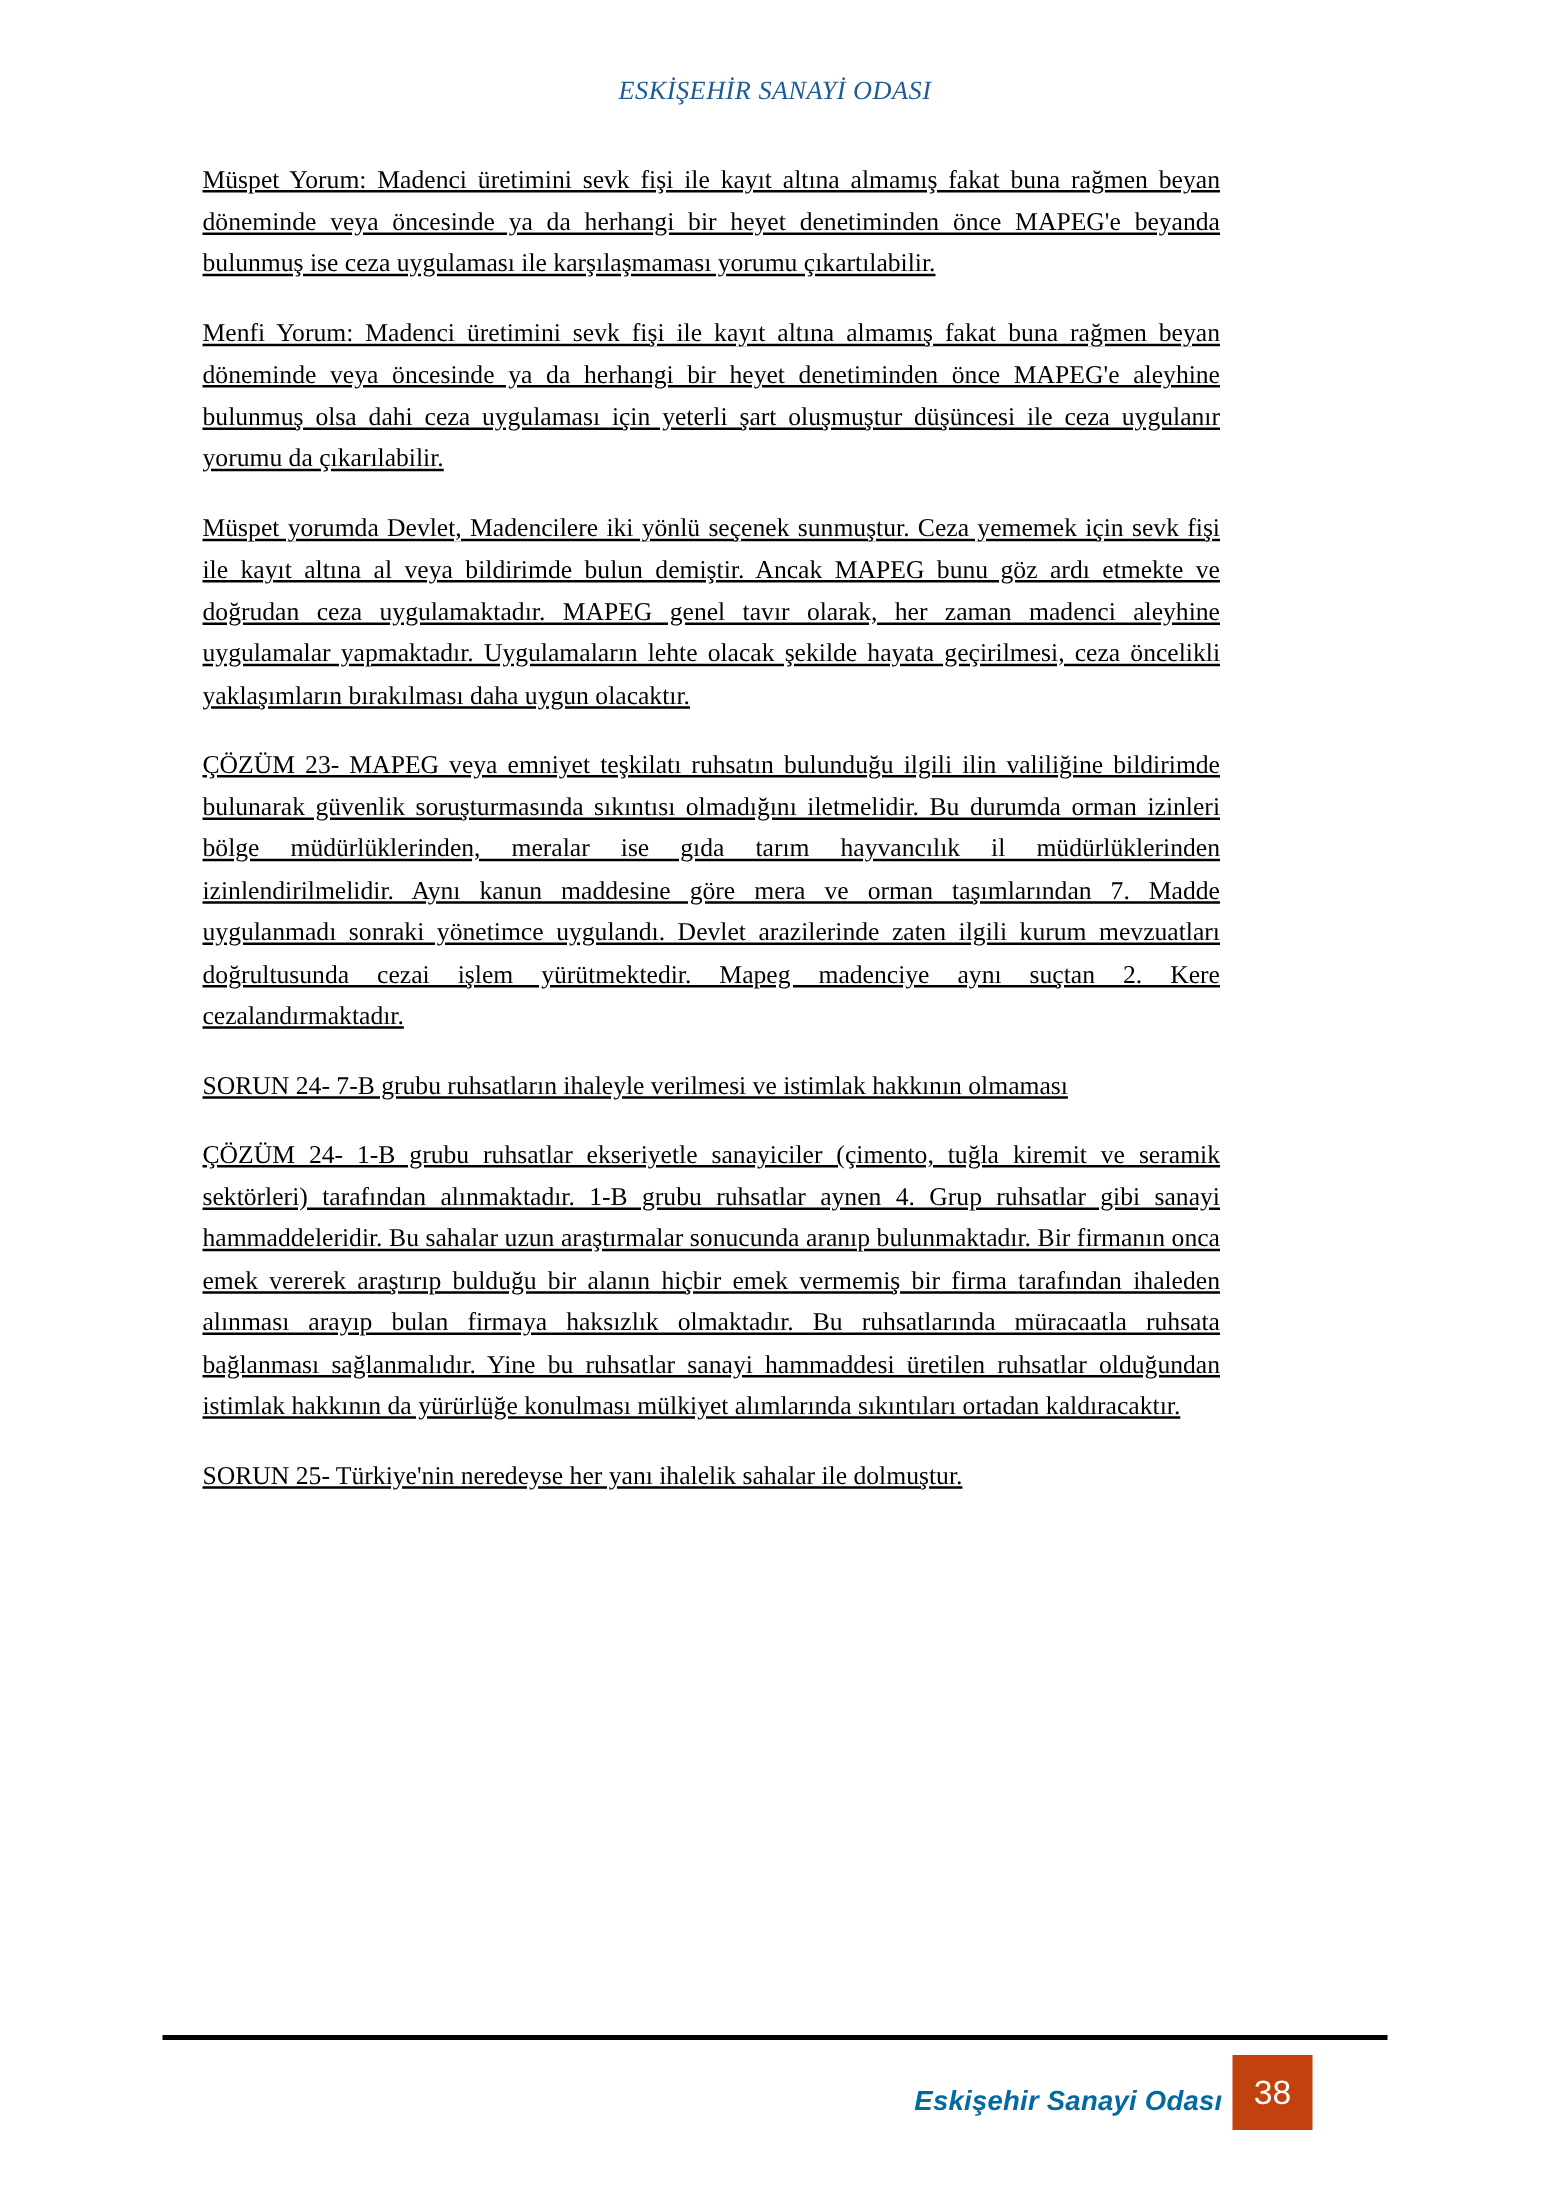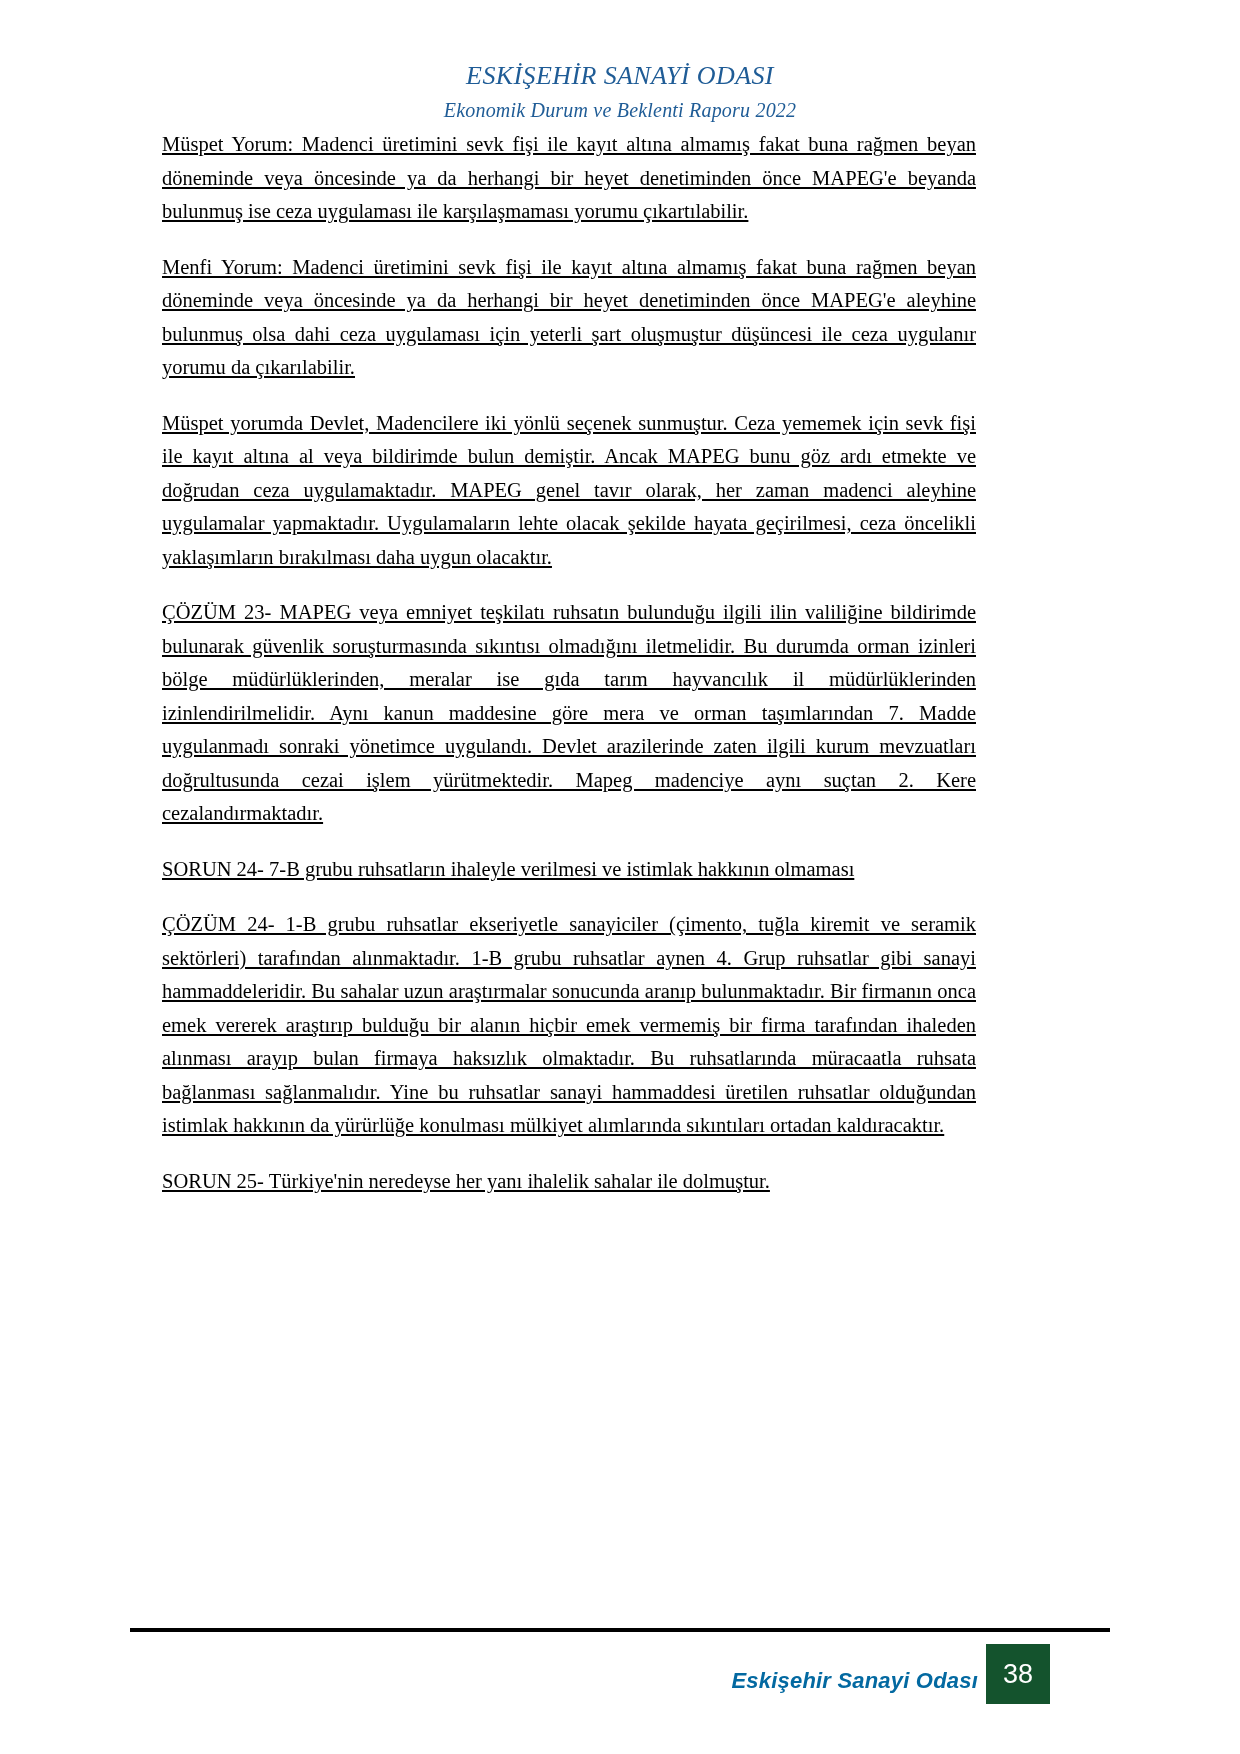--- a/index.html
+++ b/index.html
@@ -21,21 +21,21 @@
   .doc-header {
     position: absolute;
     top: 58px;
     left: 0;
     width: 1240px;
     text-align: center;
     color: #1F5C96;
     font-style: italic;
   }
   .doc-header .org {
-    font-size: 26px;
+    font-size: 21px;
     letter-spacing: 0.4px;
     line-height: 1.35;
   }
   .doc-header .subtitle {
     font-size: 20px;
     letter-spacing: 0.2px;
     line-height: 1.35;
     margin-top: 4px;
   }
 
@@ -84,38 +84,37 @@
     font-style: italic;
     font-size: 22px;
     letter-spacing: 0.2px;
   }
   .page-number-box {
     position: absolute;
     top: 1644px;
     left: 986px;
     width: 64px;
     height: 60px;
-    background: #14532d;
+    background: #c2410c;
     color: #ffffff;
     display: flex;
     align-items: center;
     justify-content: center;
     font-family: "Liberation Sans", "DejaVu Sans", sans-serif;
     font-size: 27px;
     line-height: 1;
   }
 </style>
 </head>
 <body>
 
 <div class="page">
 
   <div class="doc-header">
     <div class="org">ESKİŞEHİR SANAYİ ODASI</div>
-    <div class="subtitle">Ekonomik Durum ve Beklenti Raporu 2022</div>
   </div>
 
   <div class="content">
     <p class="para">Müspet Yorum: Madenci üretimini sevk fişi ile kayıt altına almamış fakat buna rağmen beyan döneminde veya öncesinde ya da herhangi bir heyet denetiminden önce MAPEG'e beyanda bulunmuş ise ceza uygulaması ile karşılaşmaması yorumu çıkartılabilir.</p>
     <p class="para">Menfi Yorum: Madenci üretimini sevk fişi ile kayıt altına almamış fakat buna rağmen beyan döneminde veya öncesinde ya da herhangi bir heyet denetiminden önce MAPEG'e aleyhine bulunmuş olsa dahi ceza uygulaması için yeterli şart oluşmuştur düşüncesi ile ceza uygulanır yorumu da çıkarılabilir.</p>
     <p class="para">Müspet yorumda Devlet, Madencilere iki yönlü seçenek sunmuştur. Ceza yememek için sevk fişi ile kayıt altına al veya bildirimde bulun demiştir. Ancak MAPEG bunu göz ardı etmekte ve doğrudan ceza uygulamaktadır. MAPEG genel tavır olarak, her zaman madenci aleyhine uygulamalar yapmaktadır. Uygulamaların lehte olacak şekilde hayata geçirilmesi, ceza öncelikli yaklaşımların bırakılması daha uygun olacaktır.</p>
     <p class="para">ÇÖZÜM 23- MAPEG veya emniyet teşkilatı ruhsatın bulunduğu ilgili ilin valiliğine bildirimde bulunarak güvenlik soruşturmasında sıkıntısı olmadığını iletmelidir. Bu durumda orman izinleri bölge müdürlüklerinden, meralar ise gıda tarım hayvancılık il müdürlüklerinden izinlendirilmelidir. Aynı kanun maddesine göre mera ve orman taşımlarından 7. Madde uygulanmadı sonraki yönetimce uygulandı. Devlet arazilerinde zaten ilgili kurum mevzuatları doğrultusunda cezai işlem yürütmektedir. Mapeg madenciye aynı suçtan 2. Kere cezalandırmaktadır.</p>
     <p class="para left">SORUN 24- 7-B grubu ruhsatların ihaleyle verilmesi ve istimlak hakkının olmaması</p>
     <p class="para">ÇÖZÜM 24- 1-B grubu ruhsatlar ekseriyetle sanayiciler (çimento, tuğla kiremit ve seramik sektörleri) tarafından alınmaktadır. 1-B grubu ruhsatlar aynen 4. Grup ruhsatlar gibi sanayi hammaddeleridir. Bu sahalar uzun araştırmalar sonucunda aranıp bulunmaktadır. Bir firmanın onca emek vererek araştırıp bulduğu bir alanın hiçbir emek vermemiş bir firma tarafından ihaleden alınması arayıp bulan firmaya haksızlık olmaktadır. Bu ruhsatlarında müracaatla ruhsata bağlanması sağlanmalıdır. Yine bu ruhsatlar sanayi hammaddesi üretilen ruhsatlar olduğundan istimlak hakkının da yürürlüğe konulması mülkiyet alımlarında sıkıntıları ortadan kaldıracaktır.</p>
     <p class="para left">SORUN 25- Türkiye'nin neredeyse her yanı ihalelik sahalar ile dolmuştur.</p>

